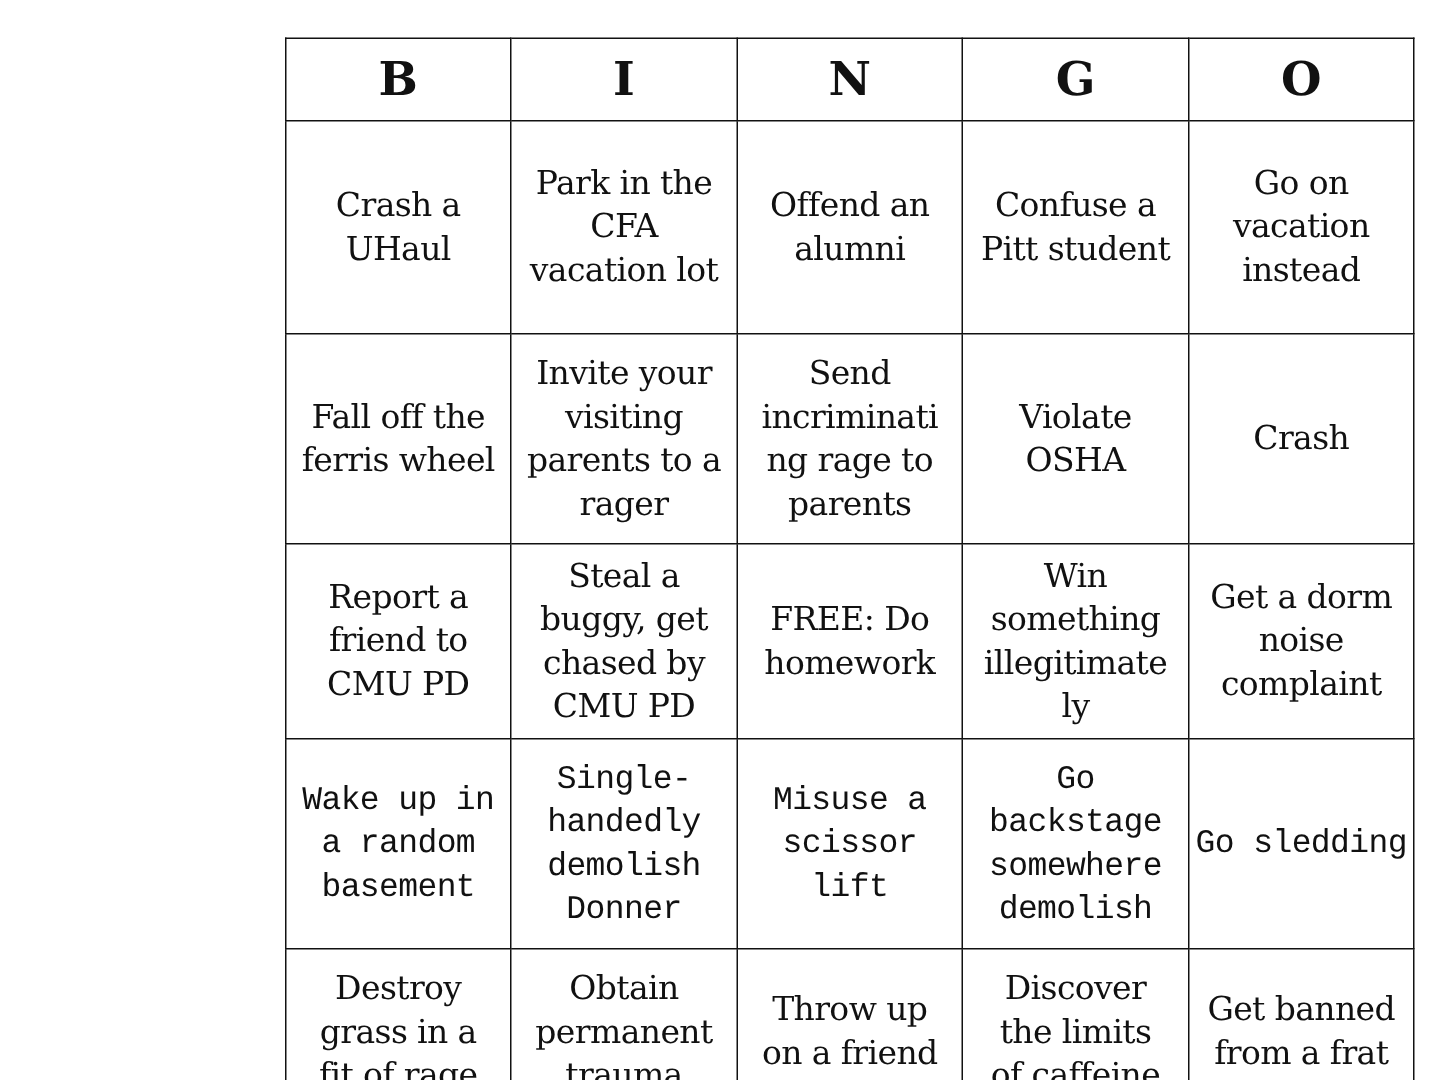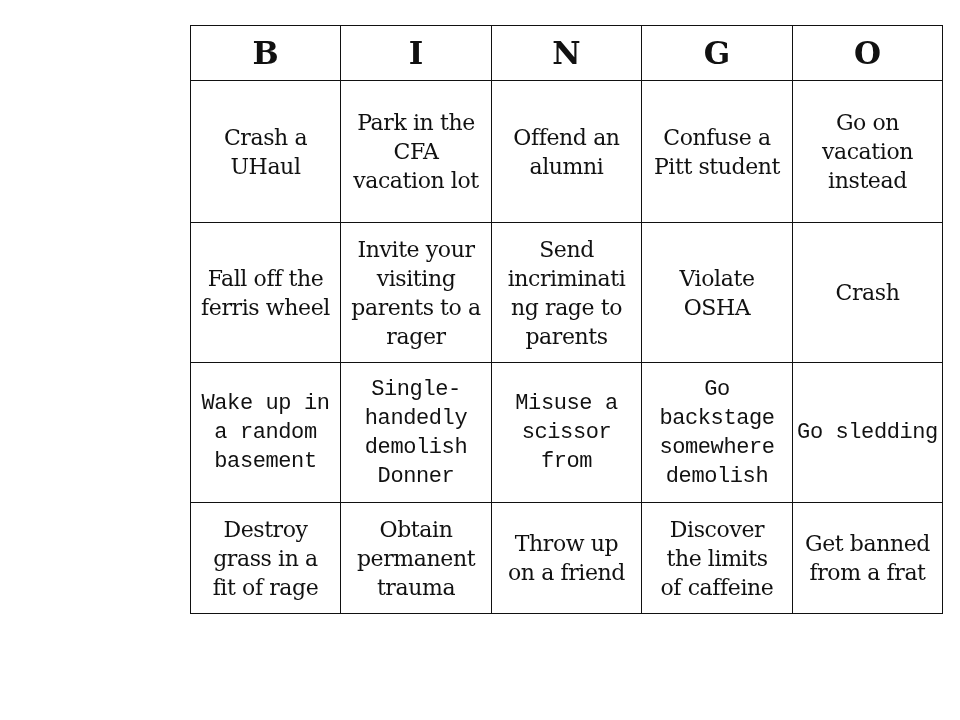--- a/index.html
+++ b/index.html
@@ -63,30 +63,48 @@
 parents to a
 rager</td>
       <td>Send
 incriminati
 ng rage to
 parents</td>
       <td>Violate
 OSHA</td>
       <td>Crash</td>
     </tr>
+    <tr class="r3">
+      <td>Report a
+friend to
+CMU PD</td>
+      <td>Steal a
+buggy, get
+chased by
+CMU PD</td>
+      <td>FREE: Do
+homework</td>
+      <td>Win
+something
+illegitimate
+ly</td>
+      <td>Get a dorm
+noise
+complaint</td>
+    </tr>
     <tr class="r4">
       <td>Wake up in
 a random
 basement</td>
       <td>Single-
 handedly
 demolish
 Donner</td>
       <td>Misuse a
-scissor from</td>
+scissor lift</td>
       <td>Go
 backstage
 somewhere
 demolish</td>
       <td>Go sledding</td>
     </tr>
     <tr class="r5">
       <td>Destroy
 grass in a
 fit of rage</td>

